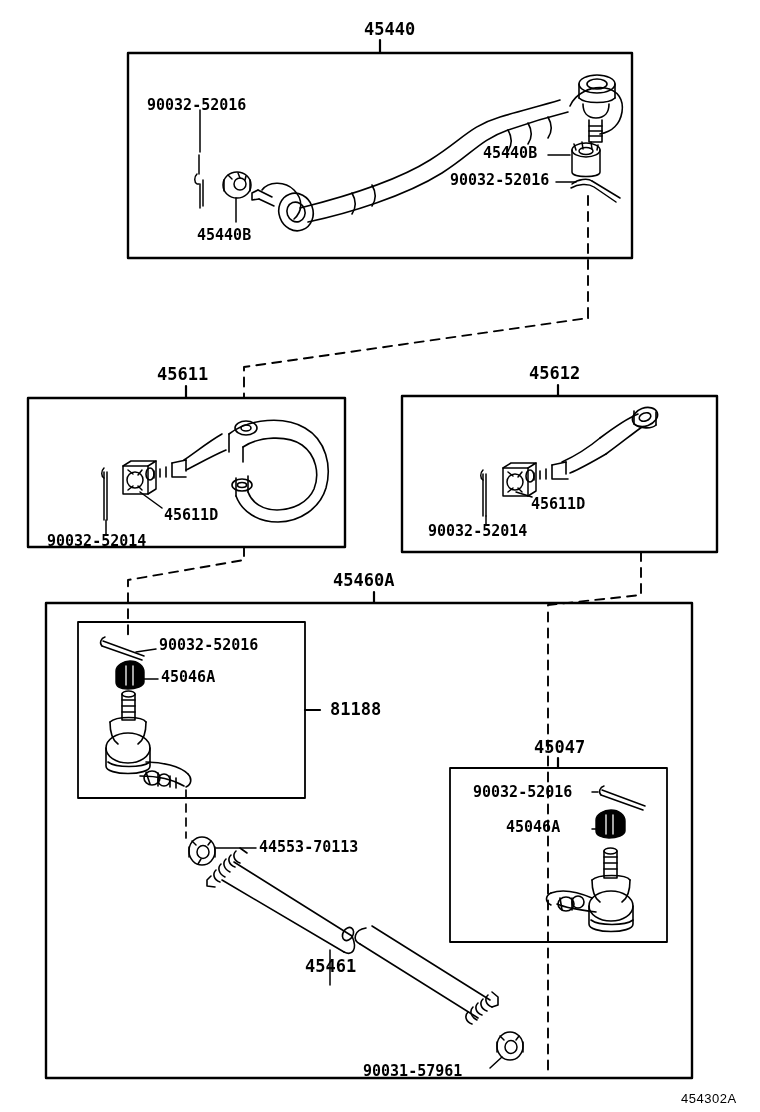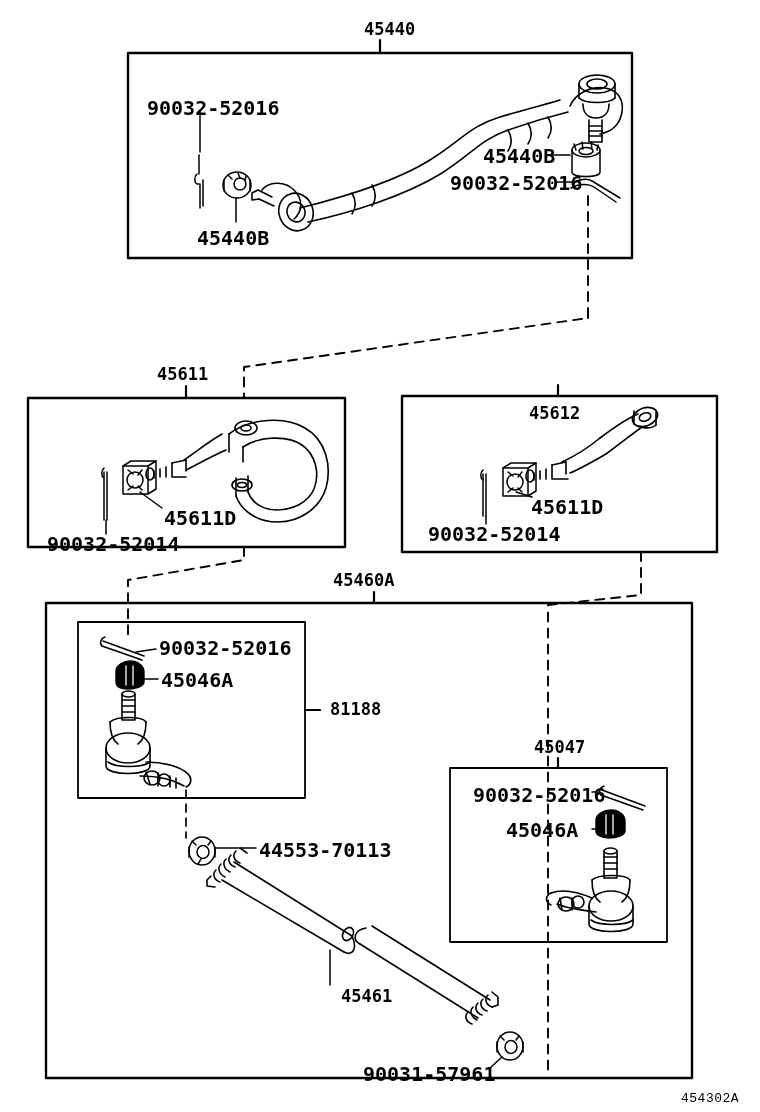--- a/index.html
+++ b/index.html
@@ -25,25 +25,25 @@
   .lbl {
     position: absolute;
     font-family: "DejaVu Sans Mono", "Liberation Mono", monospace;
     font-weight: bold;
     color: #000000;
     white-space: nowrap;
     letter-spacing: 0px;
     line-height: 1;
   }
   .lbl-lg { font-size: 17px; }
-  .lbl-md { font-size: 20px; }
+  .lbl-md { font-size: 15px; }
   .code-corner {
     position: absolute;
     font-size: 13px;
-    font-family: Liberation Mono, monospace;
+    font-family: Liberation Sans, sans-serif;
     color: #000000;
     letter-spacing: 0.5px;
   }
 </style>
 </head>
 <body>
 
 <div id="diagram-root">
 
   <svg class="layer" viewBox="0 0 760 1112">
@@ -382,33 +382,33 @@
 
   <div class="lbl lbl-md" style="left:147px; top:98px;">90032-52016</div>
   <div class="lbl lbl-md" style="left:197px; top:228px;">45440B</div>
   <div class="lbl lbl-md" style="left:483px; top:146px;">45440B</div>
   <div class="lbl lbl-md" style="left:450px; top:173px;">90032-52016</div>
 
   <div class="lbl lbl-lg" style="left:157px; top:366px;">45611</div>
   <div class="lbl lbl-md" style="left:164px; top:508px;">45611D</div>
   <div class="lbl lbl-md" style="left:47px; top:534px;">90032-52014</div>
 
-  <div class="lbl lbl-lg" style="left:529px; top:365px;margin-top:40px;">45612</div>
+  <div class="lbl lbl-lg" style="left:529px; top:365px;">45612</div>
   <div class="lbl lbl-md" style="left:531px; top:497px;">45611D</div>
   <div class="lbl lbl-md" style="left:428px; top:524px;">90032-52014</div>
 
   <div class="lbl lbl-lg" style="left:333px; top:572px;">45460A</div>
 
   <div class="lbl lbl-md" style="left:159px; top:638px;">90032-52016</div>
   <div class="lbl lbl-md" style="left:161px; top:670px;">45046A</div>
   <div class="lbl lbl-lg" style="left:330px; top:701px;">81188</div>
 
   <div class="lbl lbl-lg" style="left:534px; top:739px;">45047</div>
   <div class="lbl lbl-md" style="left:473px; top:785px;">90032-52016</div>
   <div class="lbl lbl-md" style="left:506px; top:820px;">45046A</div>
 
   <div class="lbl lbl-md" style="left:259px; top:840px;">44553-70113</div>
-  <div class="lbl lbl-lg" style="left:305px; top:988px;margin-left:36px;">45461</div>
+  <div class="lbl lbl-lg" style="left:305px; top:958px;">45461</div>
   <div class="lbl lbl-md" style="left:363px; top:1064px;">90031-57961</div>
 
   <div class="code-corner" style="left:681px; top:1091px;">454302A</div>
 
 </div>
 
 </body></html>

